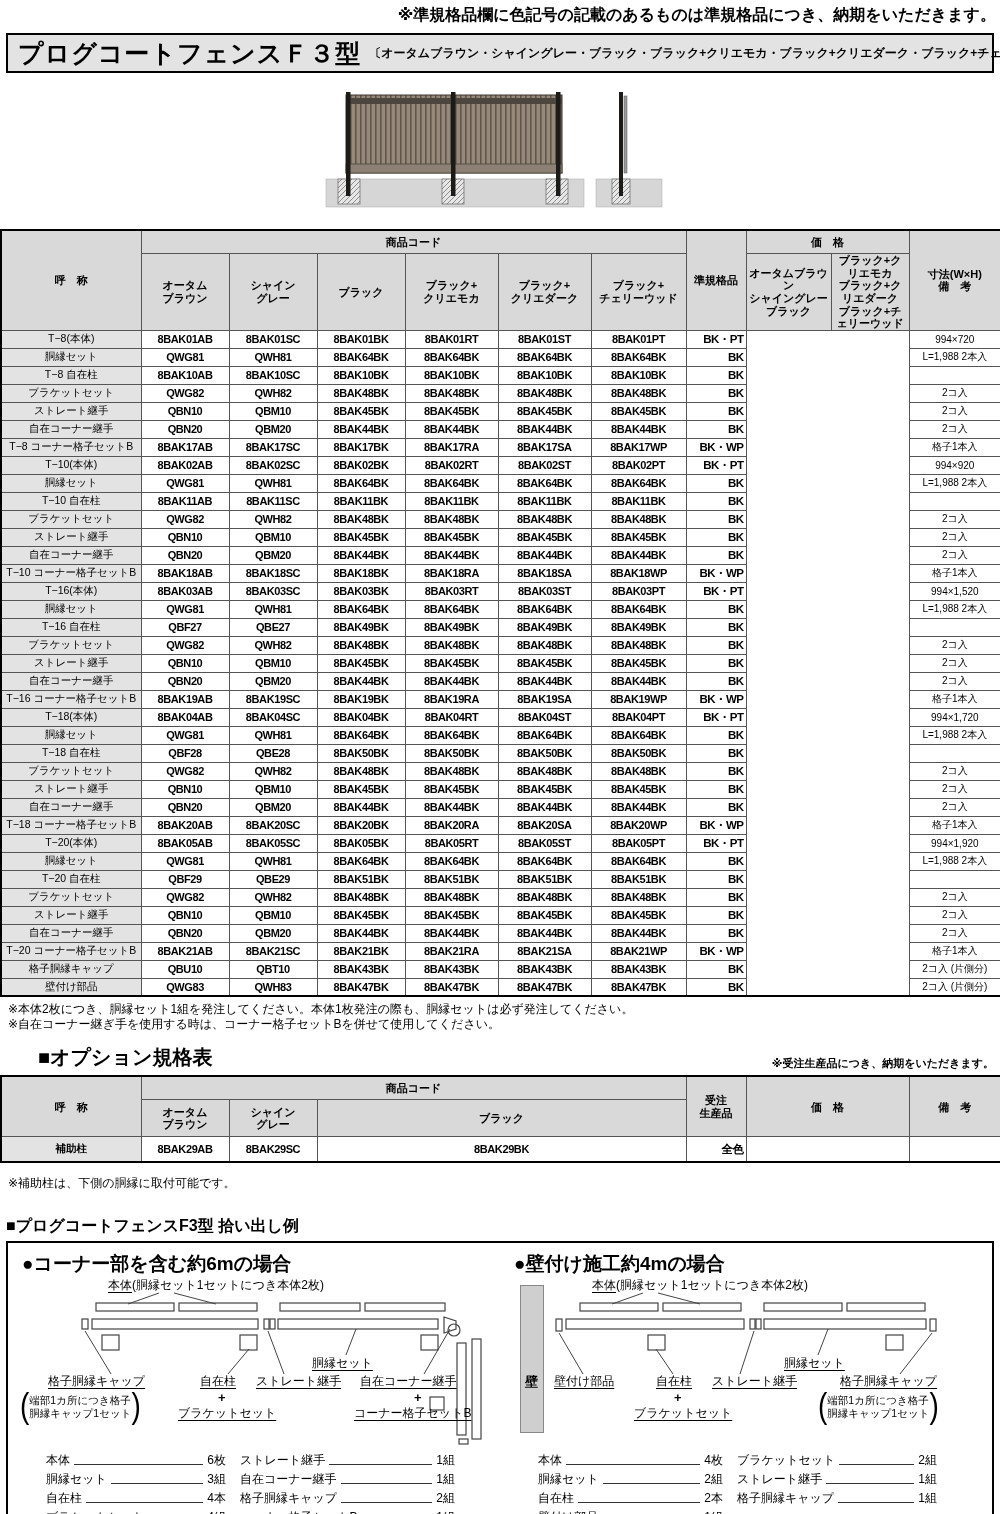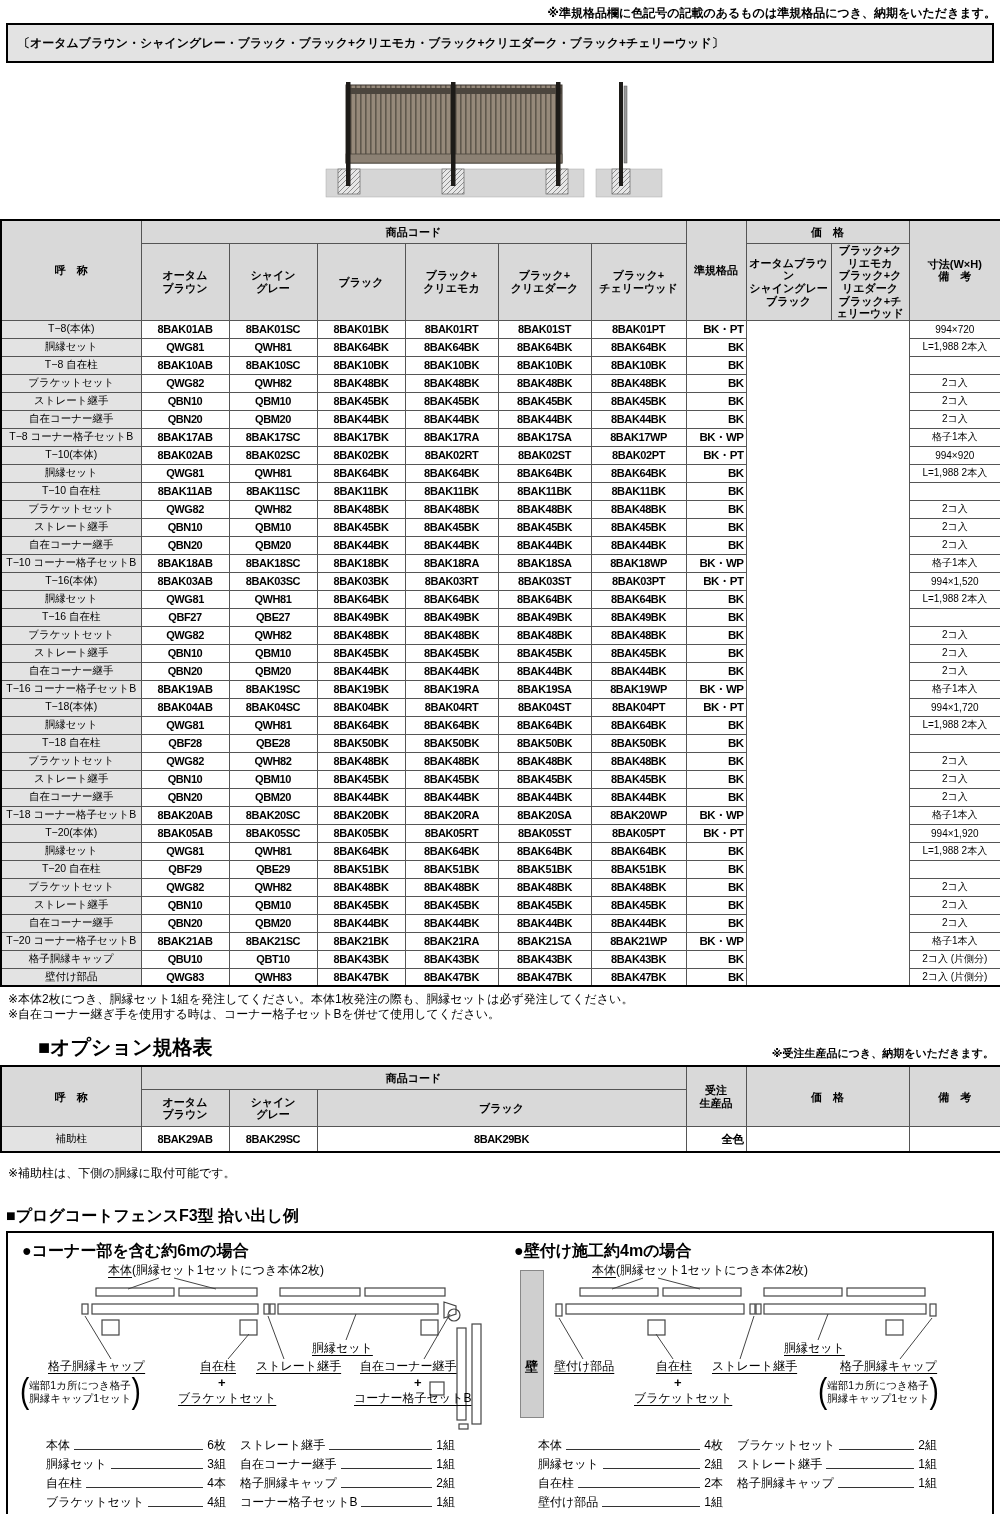--- a/index.html
+++ b/index.html
@@ -3,21 +3,21 @@
 <meta charset="utf-8">
 <style>
   html,body{margin:0;padding:0;}
   body{
     width:1000px;height:1514px;overflow:hidden;background:#fff;color:#000;
     font-family:"Liberation Sans","DejaVu Sans",sans-serif;
     -webkit-font-smoothing:antialiased;
   }
   .pre{white-space:pre-line;}
   
-  #top-note{font-size:12px;text-align:right;padding:5px 4px 0;font-weight:600;}
+  #top-note{font-size:16px;text-align:right;padding:5px 4px 6px;font-weight:600;}
   #title-bar{
     margin:1px 6px 4px;border:2px solid #000;background:#e3e3e3;
     height:36px;display:flex;align-items:center;padding:0 10px;gap:8px;
   }
   #title-main{font-size:25px;font-weight:bold;letter-spacing:1px;white-space:nowrap;}
   #title-colors{font-size:12px;font-weight:bold;white-space:nowrap;}
   
   #fence-fig{height:152px;display:flex;justify-content:center;align-items:flex-end;}
   
   table{border-collapse:collapse;table-layout:fixed;}
@@ -34,31 +34,31 @@
   td.dims{font-size:10px;text-align:center;white-space:nowrap;}
   td.price-empty{background:#fff;}
   tr.group-start td{border-top:2px solid #000;}
   
   #footnotes{padding:5px 8px 2px;font-size:12px;line-height:1.25;}
   
   #option-head{display:flex;justify-content:space-between;align-items:flex-end;margin:10px 6px 4px;}
   #option-title{font-size:20px;font-weight:bold;margin-left:32px;}
   #option-note{font-size:11px;font-weight:600;}
   #option-table{width:1000px;border:2px solid #000;}
-  #option-table th,#option-table td{border:1px solid #555;padding:0 2px;}
+  #option-table th,#option-table td{border:1px solid #555;padding:0 2px;font-weight:bold;}
   #option-table thead th{background:#d9d9d9;font-size:11px;font-weight:bold;line-height:1.15;}
   #option-table tr.h1 th{height:22px;}
   #option-table tr.h2 th{height:36px;}
   #option-table tbody tr{height:25px;}
   #option-footnote{padding:12px 8px;font-size:12px;}
   
   #pickup-title{margin:12px 6px 4px;font-size:16px;font-weight:bold;}
   #pickup-box{margin:0 6px;border:2px solid #000;height:288px;display:flex;}
   .pickup-col{width:494px;position:relative;padding:4px 0 0 8px;box-sizing:border-box;}
-  .pickup-heading{font-size:16px;font-weight:bold;margin:4px 0 0 6px;}
+  .pickup-heading{font-size:19px;font-weight:bold;margin:4px 0 0 6px;}
   .diagram{position:relative;height:168px;}
   .diagram svg{position:absolute;left:0;top:0;}
   .dlabel{position:absolute;font-size:12px;white-space:nowrap;line-height:1.15;}
   .u{text-decoration:underline;text-underline-offset:3px;}
   .plus{font-size:13px;font-weight:bold;}
   .paren-note{position:absolute;display:flex;align-items:center;font-size:10.5px;line-height:1.25;white-space:nowrap;}
   .paren{font-size:28px;font-weight:200;line-height:1;transform:scaleY(1.25);}
   .parts{display:flex;gap:14px;margin:6px 0 0 30px;}
   .parts-col{display:flex;flex-direction:column;}
   .part-row{display:flex;align-items:flex-end;font-size:12px;line-height:19px;}
@@ -71,20 +71,21 @@
   .right-parts .parts-col:nth-child(2){width:200px;}
   .wall-rect{position:absolute;background:#cfcfcf;border:1px solid #888;}
   .wall-label{position:absolute;font-size:13px;font-weight:bold;}
 </style>
 </head>
 <body>
 
 <div id="top-note">※準規格品欄に色記号の記載のあるものは準規格品につき、納期をいただきます。</div>
 
 <div id="title-bar">
+  <span id="title-main">プログコートフェンスＦ３型</span>
   <span id="title-colors">〔オータムブラウン・シャイングレー・ブラック・ブラック+クリエモカ・ブラック+クリエダーク・ブラック+チェリーウッド〕</span>
 </div>
 
 <div id="fence-fig">
   <svg width="360" height="148" viewBox="0 0 360 148">
     <defs>
       <pattern id="slats" width="5" height="8" patternUnits="userSpaceOnUse">
         <rect width="5" height="8" fill="#96897a"></rect>
         <rect x="0" width="1.6" height="8" fill="#5f574c"></rect>
       </pattern>

